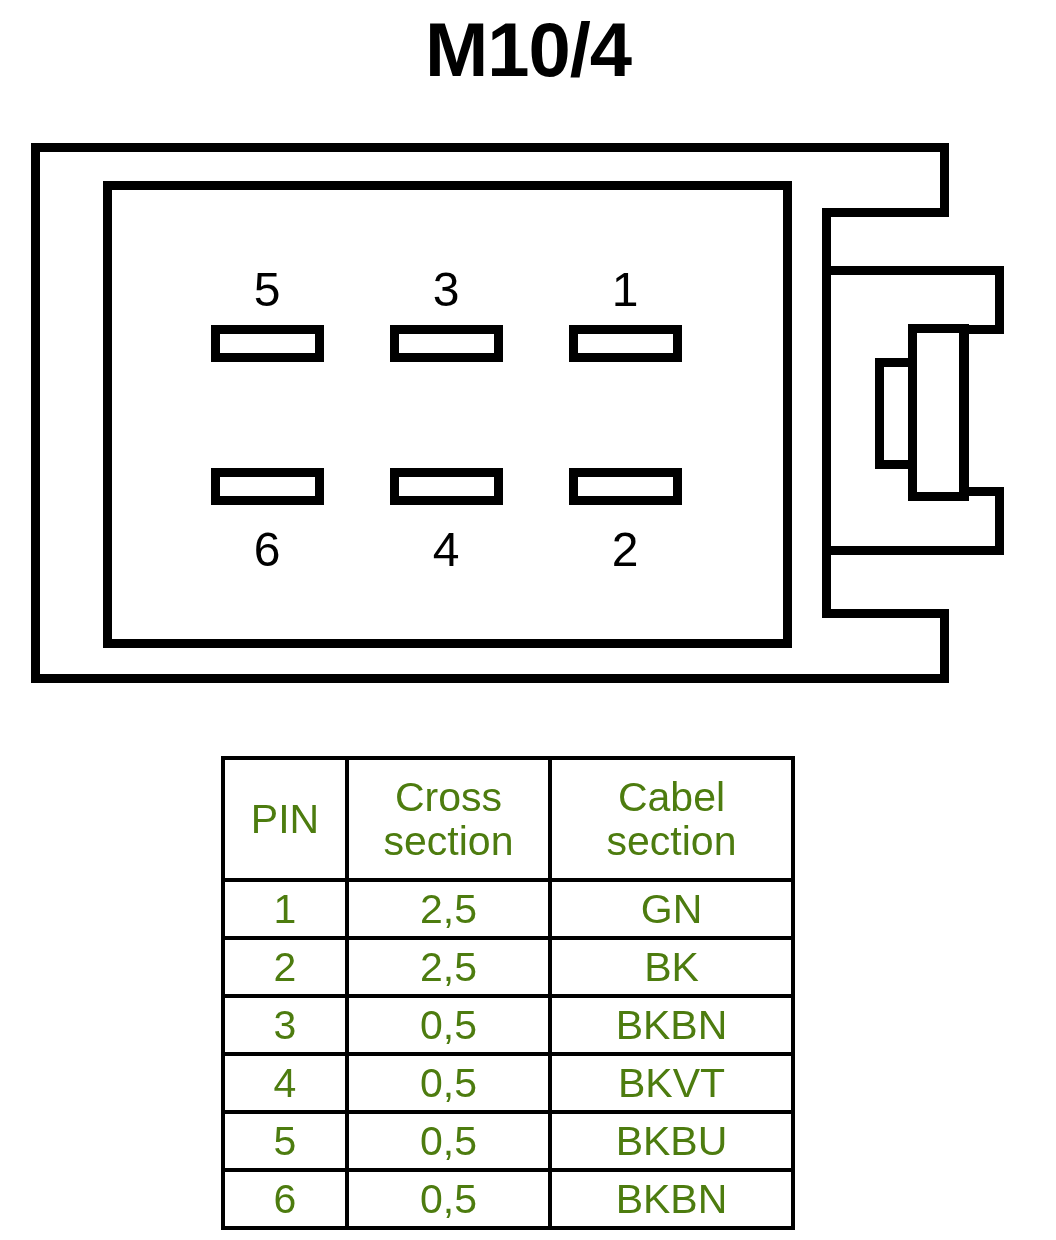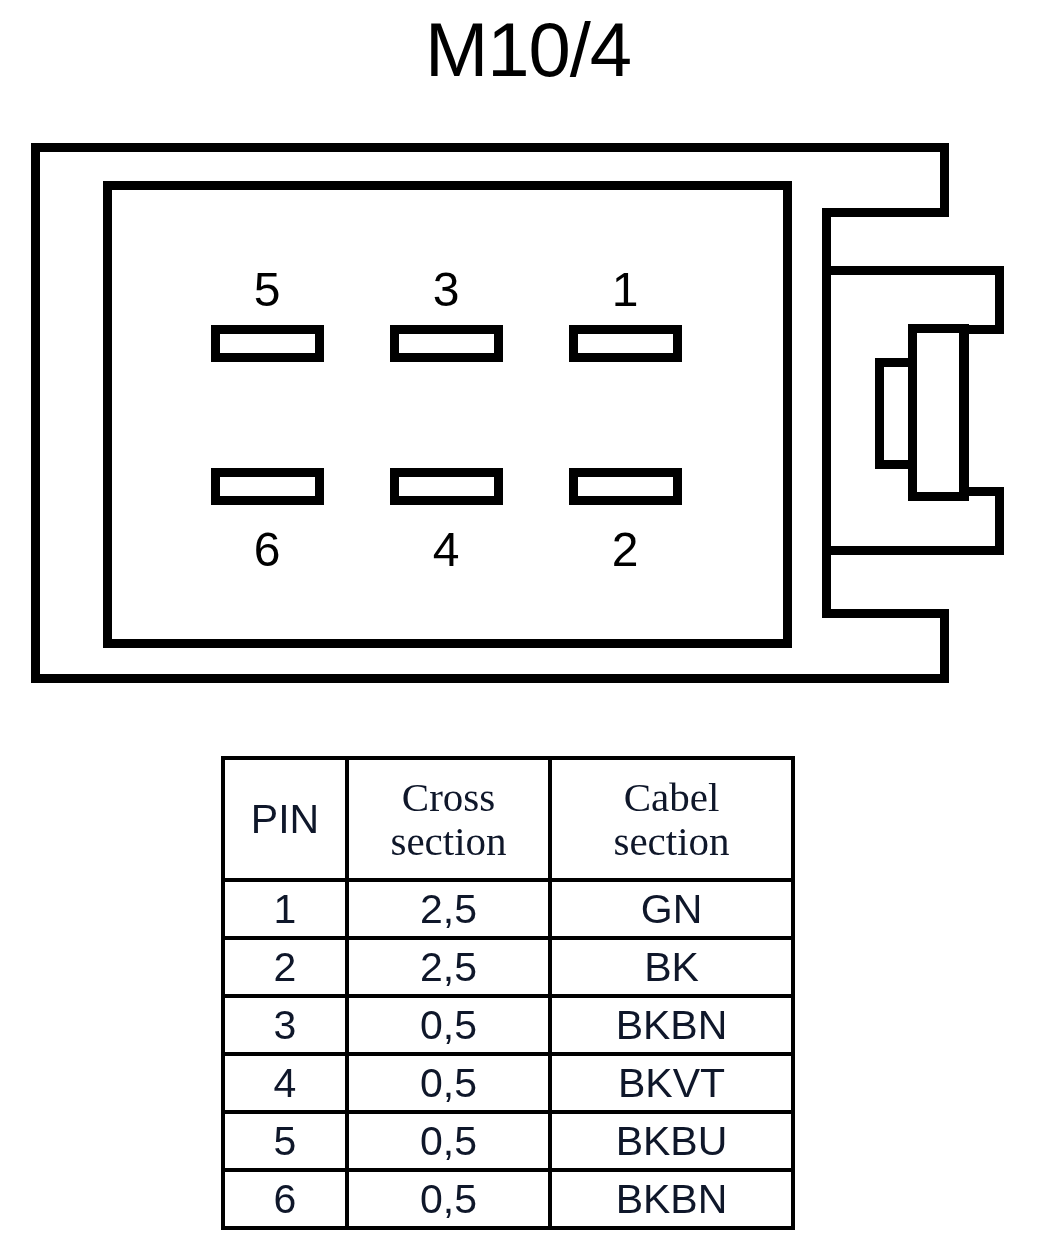--- a/index.html
+++ b/index.html
@@ -22,21 +22,21 @@
     height: 1240px;
   }
   .title {
     position: absolute;
     left: 0;
     top: 12px;
     width: 1056px;
     text-align: center;
     font-family: "Liberation Sans", sans-serif;
     font-size: 76px;
-    font-weight: normal;
+    font-weight: bold;
     letter-spacing: -1px;
     line-height: 1;
     white-space: pre;
   }
   #connector-svg {
     position: absolute;
     left: 0;
     top: 0;
     width: 1056px;
     height: 720px;
@@ -76,35 +76,34 @@
     border-collapse: collapse;
     table-layout: fixed;
     font-family: "Liberation Sans", sans-serif;
     font-size: 41px;
     background: #ffffff;
   }
   .pin-table td, .pin-table th {
     border: 4px solid #000000;
     padding: 0;
     font-weight: normal;
-    color: #0f172a;
+    color: #4d7c0f;
     background: #ffffff;
   }
   .pin-table thead th {
     height: 118px;
     vertical-align: middle;
     line-height: 1.08;
   }
   .pin-table thead th.th-pin {
     text-align: center;
   }
   .pin-table thead th.th-cross,
   .pin-table thead th.th-color {
     text-align: center;
-    font-family: Liberation Serif, serif;
   }
   .pin-table tbody td {
     height: 54px;
     vertical-align: middle;
     line-height: 1;
   }
   .col-pin { width: 120px; text-align: center; }
   .col-cross { width: 199px; text-align: center; padding-left: 14px; }
   .col-color { width: 239px; text-align: center; padding-left: 14px; }
   .pin-table tbody td.col-pin { text-align: center; padding-left: 0; }

